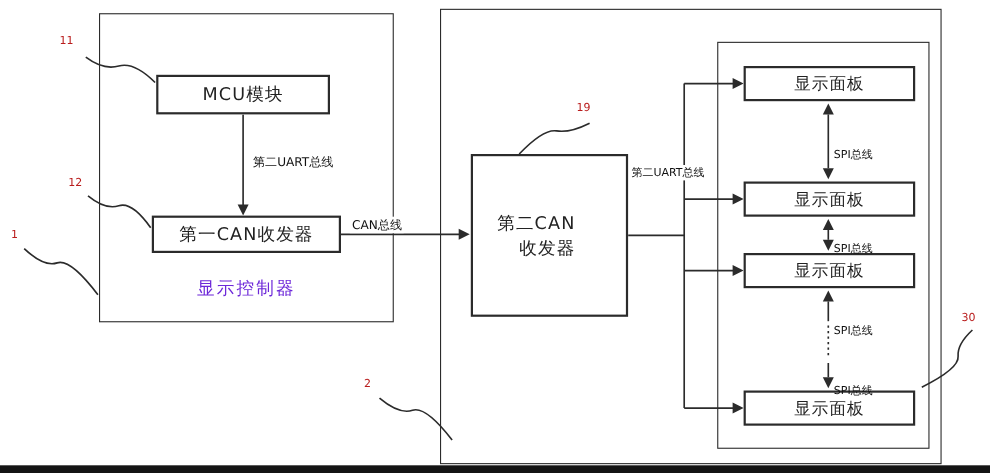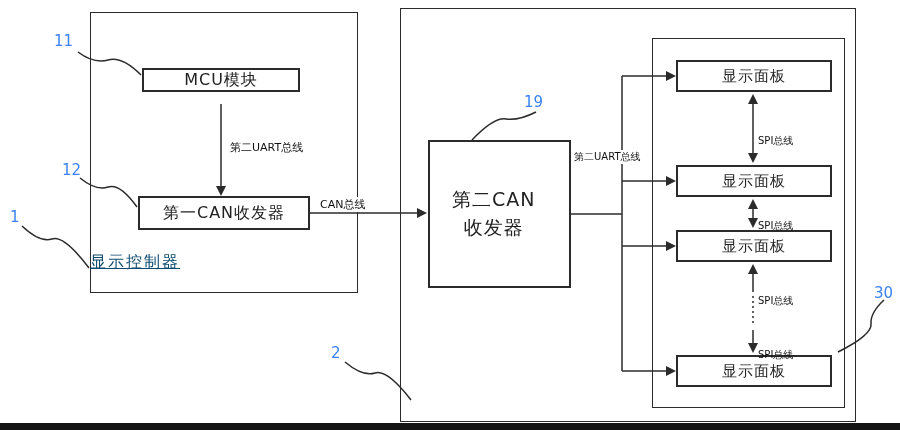--- a/index.html
+++ b/index.html
@@ -11,35 +11,35 @@
   }
   .box{
     position:absolute;box-sizing:border-box;background:transparent;
     border:2px solid #2b2b2b;
     display:flex;align-items:center;justify-content:center;
     font-size:16px;letter-spacing:1px;
   }
   .outer{border-width:1.5px;}
   .component{background:#ffffff;}
   .ref-num{
-    position:absolute;font-size:15px;font-weight:500;color:#3b82f6;
+    position:absolute;font-size:10px;font-weight:500;color:#b91c1c;
   }
   .bus-label{
     position:absolute;font-size:11px;color:#111;background:#ffffff;
     padding:0 2px;white-space:nowrap;
   }
   .spi-label{
     position:absolute;font-size:10px;color:#111;white-space:nowrap;margin-top:16px;
   }
   .section-title{
-    position:absolute;font-size:16px;color:#0c4a6e;letter-spacing:2px;text-decoration:underline;
+    position:absolute;font-size:16px;color:#6d28d9;text-align:center;letter-spacing:2px;
   }
   .can2-text{
-    display:flex;flex-direction:column;align-items:center;
-    font-size:19px;line-height:1.45;letter-spacing:1px;
+    display:flex;flex-direction:column;align-items:flex-end;
+    font-size:16px;line-height:1.45;letter-spacing:1px;
   }
   #bottom-bar{
     position:absolute;left:0;top:423px;width:900px;height:7px;background:#141414;
   }
   svg{position:absolute;left:0;top:0;}
 </style>
 </head>
 <body>
 
 <div id="stage">
@@ -77,21 +77,21 @@
       <polygon points="748,153 758,153 753,163"></polygon>
       <polygon points="748,209 758,209 753,199"></polygon>
       <polygon points="748,218 758,218 753,228"></polygon>
       <polygon points="748,274 758,274 753,264"></polygon>
       <polygon points="748,343 758,343 753,353"></polygon>
     </g>
   </svg>
 
   <div class="box outer" style="left:90px;top:12px;width:268px;height:281px;"></div>
 
-  <div class="box component" style="left:142px;top:68px;width:158px;height:24px;">
+  <div class="box component" style="left:142px;top:68px;width:158px;height:36px;">
     <span>MCU模块</span>
   </div>
 
   <div class="box component" style="left:138px;top:196px;width:172px;height:34px;">
     <span>第一CAN收发器</span>
   </div>
 
   <div class="section-title" style="left:90px;top:252px;width:268px;">显示控制器</div>
 
   <div class="box outer" style="left:400px;top:8px;width:456px;height:414px;"></div>

